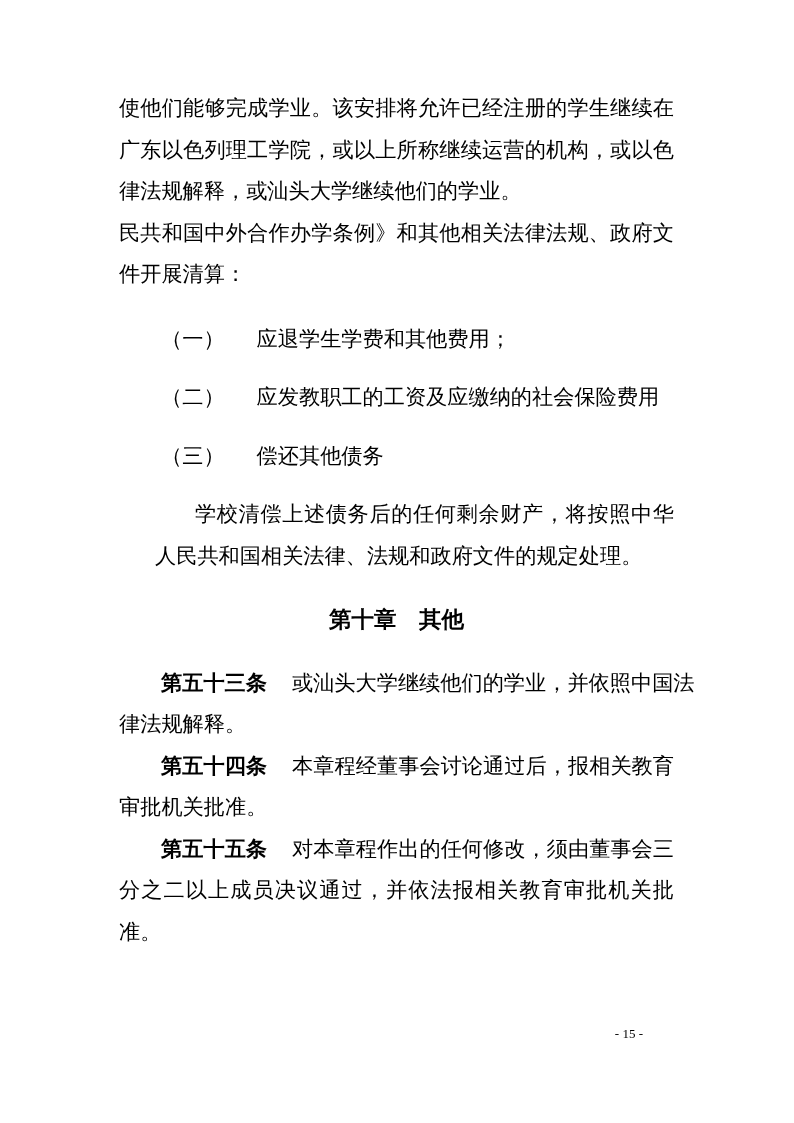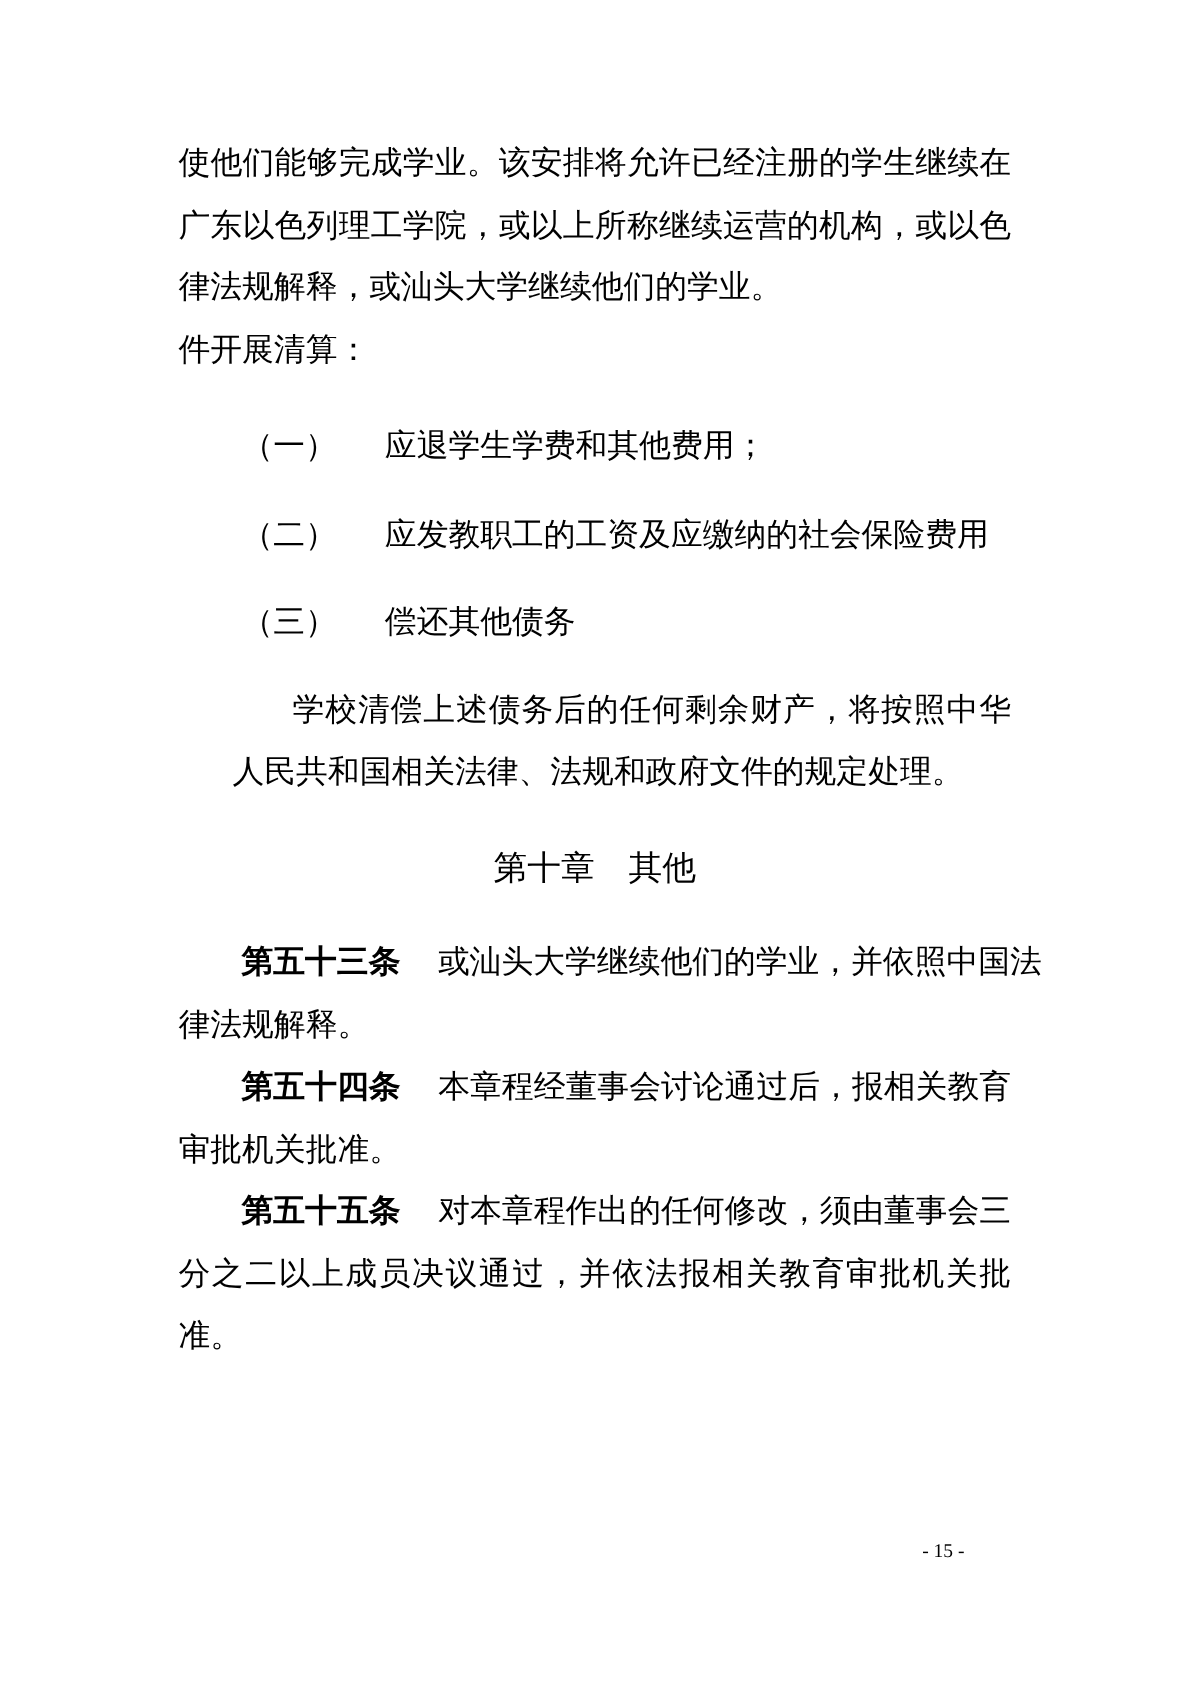--- a/index.html
+++ b/index.html
@@ -45,21 +45,21 @@
   .block-article + .list-item { margin-top: 23px; }
   .list-gap { display: inline-block; width: 32px; }
   .block-para-indent {
     margin-top: 17px;
     margin-left: 36px;
   }
   .block-para-indent .line.first { text-indent: 40px; }
   .heading {
     margin: 22px 0;
     font-size: 22.5px;
-    font-weight: normal;
+    font-weight: bold;
     text-align: center;
     line-height: 41.5px;
     height: 41.5px;
   }
   .footer {
     position: absolute;
     top: 1026px;
     right: 121px;
     font-size: 13px;
     line-height: 16px;
@@ -70,20 +70,21 @@
 <body>
 
 <div class="page">
   <div class="doc-body" id="doc-body">
       <div class="block block-para">
         <div class="line first">使他们能够完成学业。该安排将允许已经注册的学生继续在</div>
         <div class="line">广东以色列理工学院，或以上所称继续运营的机构，或以色</div>
         <div class="line last">律法规解释，或汕头大学继续他们的学业。</div>
       </div>
       <div class="block block-article">
+        <div class="line">民共和国中外合作办学条例》和其他相关法律法规、政府文</div>
         <div class="line last">件开展清算：</div>
       </div>
       <div class="line last list-item"><span class="list-label">（一）</span><span class="list-gap"></span><span class="list-text">应退学生学费和其他费用；</span></div>
       <div class="line last list-item"><span class="list-label">（二）</span><span class="list-gap"></span><span class="list-text">应发教职工的工资及应缴纳的社会保险费用</span></div>
       <div class="line last list-item"><span class="list-label">（三）</span><span class="list-gap"></span><span class="list-text">偿还其他债务</span></div>
       <div class="block block-para-indent">
         <div class="line first">学校清偿上述债务后的任何剩余财产，将按照中华</div>
         <div class="line last">人民共和国相关法律、法规和政府文件的规定处理。</div>
       </div>
       <div class="heading">第十章　其他</div>

